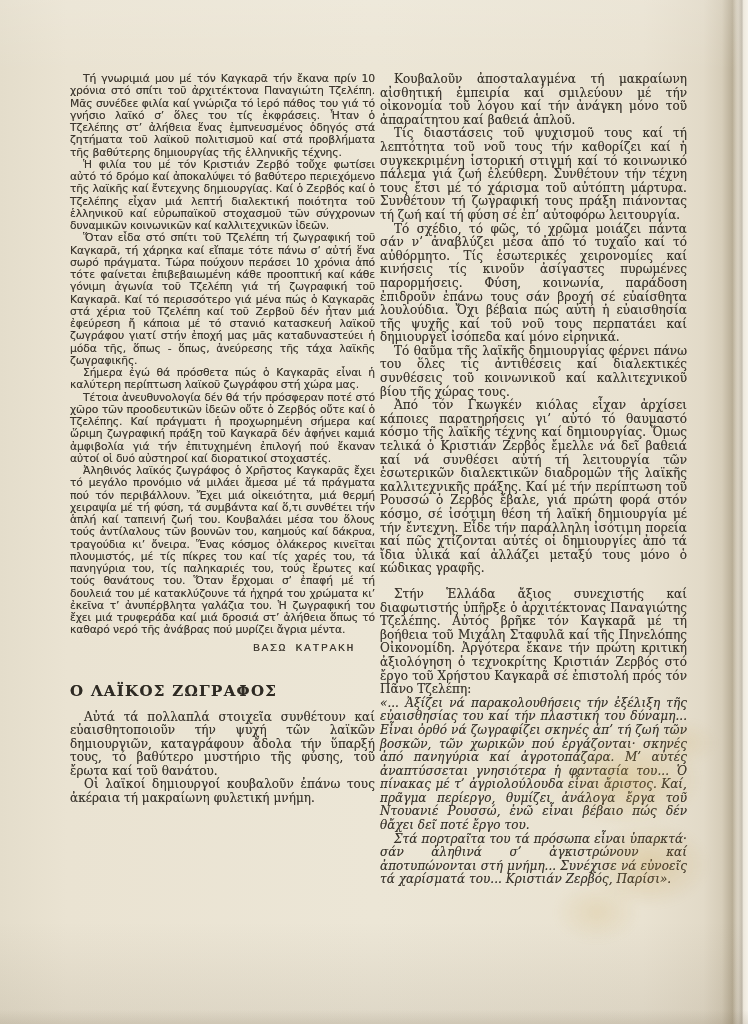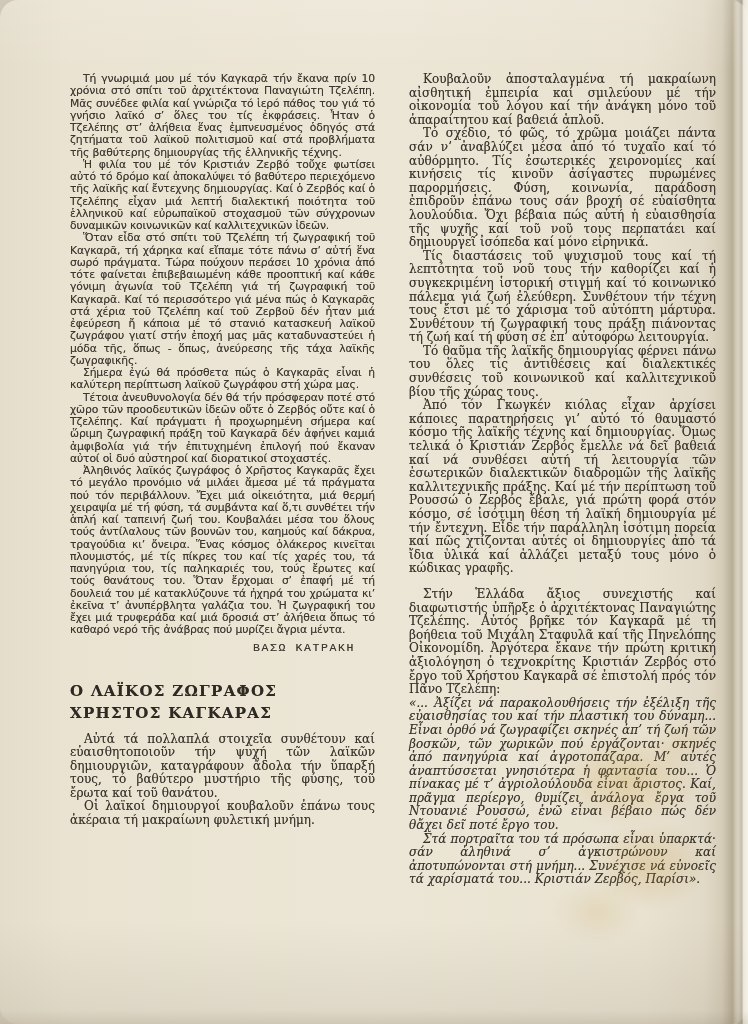--- a/index.html
+++ b/index.html
@@ -10,21 +10,20 @@
     overflow: hidden;
     background: #cfc8b6;
   }
   .paper {
     position: absolute;
     inset: 0;
     background:
       linear-gradient(180deg, rgba(255,255,255,0.12) 0%, rgba(255,255,255,0) 7%, rgba(0,0,0,0) 90%, rgba(95,80,58,0.10) 100%),
       linear-gradient(90deg, #e4ddcb 0%, #eae3d2 9%, #ece6d6 50%, #e9e2d1 86%, #e2dac8 94%, #d6cdb9 96.5%, #b9ae97 97.9%, #eee8da 98.7%, #f4efe4 100%),
       #e9e2d2;
-    border-radius: 18px;
   }
   
   .stain {
     position: absolute;
     left: 515px;
     top: 695px;
     width: 215px;
     height: 265px;
     pointer-events: none;
     background:
@@ -50,21 +49,21 @@
   .bottom-shadow {
     position: absolute;
     left: 0; right: 0; bottom: 0;
     height: 14px;
     pointer-events: none;
     background: linear-gradient(180deg, rgba(0,0,0,0), rgba(108,93,68,0.12));
   }
 
   .col { position: absolute; top: 73px; }
   .col-left  { left: 70px;  width: 305px; }
-  .col-right { left: 409px; width: 307px; }
+  .col-right { left: 380px; width: 307px; }
 
   .sans-block p {
     margin: 0;
     font-family: "DejaVu Sans", sans-serif;
     font-size: 10.8px;
     line-height: 12.25px;
     letter-spacing: -0.15px;
     color: #3c372f;
     text-align: justify;
     text-indent: 13px;
@@ -117,33 +116,32 @@
       <p>Τή γνωριμιά μου μέ τόν Καγκαρᾶ τήν ἔκανα πρίν 10 χρόνια στό σπίτι τοῦ ἀρχιτέκτονα Παναγιώτη Τζελέπη. Μᾶς συνέδεε φιλία καί γνώριζα τό ἱερό πάθος του γιά τό γνήσιο λαϊκό σ’ ὅλες του τίς ἐκφράσεις. Ἦταν ὁ Τζελέπης στ’ ἀλήθεια ἕνας ἐμπνευσμένος ὁδηγός στά ζητήματα τοῦ λαϊκοῦ πολιτισμοῦ καί στά προβλήματα τῆς βαθύτερης δημιουργίας τῆς ἑλληνικῆς τέχνης.</p>
       <p>Ἡ φιλία του μέ τόν Κριστιάν Ζερβό τοὔχε φωτίσει αὐτό τό δρόμο καί ἀποκαλύψει τό βαθύτερο περιεχόμενο τῆς λαϊκῆς καί ἔντεχνης δημιουργίας. Καί ὁ Ζερβός καί ὁ Τζελέπης εἶχαν μιά λεπτή διαλεκτική ποιότητα τοῦ ἑλληνικοῦ καί εὐρωπαϊκοῦ στοχασμοῦ τῶν σύγχρονων δυναμικῶν κοινωνικῶν καί καλλιτεχνικῶν ἰδεῶν.</p>
       <p>Ὅταν εἶδα στό σπίτι τοῦ Τζελέπη τή ζωγραφική τοῦ Καγκαρᾶ, τή χάρηκα καί εἴπαμε τότε πάνω σ’ αὐτή ἕνα σωρό πράγματα. Τώρα πούχουν περάσει 10 χρόνια ἀπό τότε φαίνεται ἐπιβεβαιωμένη κάθε προοπτική καί κάθε γόνιμη ἀγωνία τοῦ Τζελέπη γιά τή ζωγραφική τοῦ Καγκαρᾶ. Καί τό περισσότερο γιά μένα πώς ὁ Καγκαρᾶς στά χέρια τοῦ Τζελέπη καί τοῦ Ζερβοῦ δέν ἦταν μιά ἐφεύρεση ἤ κάποια μέ τό στανιό κατασκευή λαϊκοῦ ζωγράφου γιατί στήν ἐποχή μας μᾶς καταδυναστεύει ἡ μόδα τῆς, ὅπως - ὅπως, ἀνεύρεσης τῆς τάχα λαϊκῆς ζωγραφικῆς.</p>
       <p>Σήμερα ἐγώ θά πρόσθετα πώς ὁ Καγκαρᾶς εἶναι ἡ καλύτερη περίπτωση λαϊκοῦ ζωγράφου στή χώρα μας.</p>
       <p>Τέτοια ἀνευθυνολογία δέν θά τήν πρόσφεραν ποτέ στό χῶρο τῶν προοδευτικῶν ἰδεῶν οὔτε ὁ Ζερβός οὔτε καί ὁ Τζελέπης. Καί πράγματι ἡ προχωρημένη σήμερα καί ὥριμη ζωγραφική πράξη τοῦ Καγκαρᾶ δέν ἀφήνει καμιά ἀμφιβολία γιά τήν ἐπιτυχημένη ἐπιλογή πού ἔκαναν αὐτοί οἱ δυό αὐστηροί καί διορατικοί στοχαστές.</p>
       <p>Ἀληθινός λαϊκός ζωγράφος ὁ Χρῆστος Καγκαρᾶς ἔχει τό μεγάλο προνόμιο νά μιλάει ἄμεσα μέ τά πράγματα πού τόν περιβάλλουν. Ἔχει μιά οἰκειότητα, μιά θερμή χειραψία μέ τή φύση, τά συμβάντα καί ὅ,τι συνθέτει τήν ἁπλή καί ταπεινή ζωή του. Κουβαλάει μέσα του ὅλους τούς ἀντίλαλους τῶν βουνῶν του, καημούς καί δάκρυα, τραγούδια κι’ ὄνειρα. Ἕνας κόσμος ὁλάκερος κινεῖται πλουμιστός, μέ τίς πίκρες του καί τίς χαρές του, τά πανηγύρια του, τίς παληκαριές του, τούς ἔρωτες καί τούς θανάτους του. Ὅταν ἔρχομαι σ’ ἐπαφή μέ τή δουλειά του μέ κατακλύζουνε τά ἠχηρά του χρώματα κι’ ἐκεῖνα τ’ ἀνυπέρβλητα γαλάζια του. Ἡ ζωγραφική του ἔχει μιά τρυφεράδα καί μιά δροσιά στ’ ἀλήθεια ὅπως τό καθαρό νερό τῆς ἀνάβρας πού μυρίζει ἄγρια μέντα.</p>
     </div>
     <div class="signature">ΒΑΣΩ ΚΑΤΡΑΚΗ</div>
     <h1 class="article-title">
       <span>Ο ΛΑΪΚΟΣ ΖΩΓΡΑΦΟΣ</span>
-      <span>ΧΡΗΣΤΟΣ ΚΑΓΚΑΡΑΣ</span>
     </h1>
     <div class="serif-block">
       <p>Αὐτά τά πολλαπλά στοιχεῖα συνθέτουν καί εὐαισθητοποιοῦν τήν ψυχή τῶν λαϊκῶν δημιουργιῶν, καταγράφουν ἄδολα τήν ὕπαρξή τους, τό βαθύτερο μυστήριο τῆς φύσης, τοῦ ἔρωτα καί τοῦ θανάτου.</p>
       <p>Οἱ λαϊκοί δημιουργοί κουβαλοῦν ἐπάνω τους ἀκέραια τή μακραίωνη φυλετική μνήμη.</p>
     </div>
   </div>
 
   <div class="col col-right">
     <div class="serif-block">
       <p>Κουβαλοῦν ἀποσταλαγμένα τή μακραίωνη αἰσθητική ἐμπειρία καί σμιλεύουν μέ τήν οἰκονομία τοῦ λόγου καί τήν ἀνάγκη μόνο τοῦ ἀπαραίτητου καί βαθειά ἁπλοῦ.</p>
+      <p>Τίς διαστάσεις τοῦ ψυχισμοῦ τους καί τή λεπτότητα τοῦ νοῦ τους τήν καθορίζει καί ἡ συγκεκριμένη ἱστορική στιγμή καί τό κοινωνικό πάλεμα γιά ζωή ἐλεύθερη. Συνθέτουν τήν τέχνη τους ἔτσι μέ τό χάρισμα τοῦ αὐτόπτη μάρτυρα. Συνθέτουν τή ζωγραφική τους πράξη πιάνοντας τή ζωή καί τή φύση σέ ἐπ’ αὐτοφόρω λειτουργία.</p>
       <p>Τό σχέδιο, τό φῶς, τό χρῶμα μοιάζει πάντα σάν ν’ ἀναβλύζει μέσα ἀπό τό τυχαῖο καί τό αὐθόρμητο. Τίς ἐσωτερικές χειρονομίες καί κινήσεις τίς κινοῦν ἀσίγαστες πυρωμένες παρορμήσεις. Φύση, κοινωνία, παράδοση ἐπιδροῦν ἐπάνω τους σάν βροχή σέ εὐαίσθητα λουλούδια. Ὄχι βέβαια πώς αὐτή ἡ εὐαισθησία τῆς ψυχῆς καί τοῦ νοῦ τους περπατάει καί δημιουργεῖ ἰσόπεδα καί μόνο εἰρηνικά.</p>
-      <p>Τίς διαστάσεις τοῦ ψυχισμοῦ τους καί τή λεπτότητα τοῦ νοῦ τους τήν καθορίζει καί ἡ συγκεκριμένη ἱστορική στιγμή καί τό κοινωνικό πάλεμα γιά ζωή ἐλεύθερη. Συνθέτουν τήν τέχνη τους ἔτσι μέ τό χάρισμα τοῦ αὐτόπτη μάρτυρα. Συνθέτουν τή ζωγραφική τους πράξη πιάνοντας τή ζωή καί τή φύση σέ ἐπ’ αὐτοφόρω λειτουργία.</p>
       <p>Τό θαῦμα τῆς λαϊκῆς δημιουργίας φέρνει πάνω του ὅλες τίς ἀντιθέσεις καί διαλεκτικές συνθέσεις τοῦ κοινωνικοῦ καί καλλιτεχνικοῦ βίου τῆς χώρας τους.</p>
       <p>Ἀπό τόν Γκωγκέν κιόλας εἶχαν ἀρχίσει κάποιες παρατηρήσεις γι’ αὐτό τό θαυμαστό κόσμο τῆς λαϊκῆς τέχνης καί δημιουργίας. Ὅμως τελικά ὁ Κριστιάν Ζερβός ἔμελλε νά δεῖ βαθειά καί νά συνθέσει αὐτή τή λειτουργία τῶν ἐσωτερικῶν διαλεκτικῶν διαδρομῶν τῆς λαϊκῆς καλλιτεχνικῆς πράξης. Καί μέ τήν περίπτωση τοῦ Ρουσσώ ὁ Ζερβός ἔβαλε, γιά πρώτη φορά στόν κόσμο, σέ ἰσότιμη θέση τή λαϊκή δημιουργία μέ τήν ἔντεχνη. Εἶδε τήν παράλληλη ἰσότιμη πορεία καί πῶς χτίζονται αὐτές οἱ δημιουργίες ἀπό τά ἴδια ὑλικά καί ἀλλάζει μεταξύ τους μόνο ὁ κώδικας γραφῆς.</p>
       <p class="sp">Στήν Ἑλλάδα ἄξιος συνεχιστής καί διαφωτιστής ὑπῆρξε ὁ ἀρχιτέκτονας Παναγιώτης Τζελέπης. Αὐτός βρῆκε τόν Καγκαρᾶ μέ τή βοήθεια τοῦ Μιχάλη Σταφυλᾶ καί τῆς Πηνελόπης Οἰκονομίδη. Ἀργότερα ἔκανε τήν πρώτη κριτική ἀξιολόγηση ὁ τεχνοκρίτης Κριστιάν Ζερβός στό ἔργο τοῦ Χρήστου Καγκαρᾶ σέ ἐπιστολή πρός τόν Πᾶνο Τζελέπη:</p>
       <p class="quote flush">«... Ἀξίζει νά παρακολουθήσεις τήν ἐξέλιξη τῆς εὐαισθησίας του καί τήν πλαστική του δύναμη... Εἶναι ὀρθό νά ζωγραφίζει σκηνές ἀπ’ τή ζωή τῶν βοσκῶν, τῶν χωρικῶν πού ἐργάζονται· σκηνές ἀπό πανηγύρια καί ἀγροτοπάζαρα. Μ’ αὐτές ἀναπτύσσεται γνησιότερα ἡ φαντασία του... Ὁ πίνακας μέ τ’ ἀγριολούλουδα εἶναι ἄριστος. Καί, πρᾶγμα περίεργο, θυμίζει ἀνάλογα ἔργα τοῦ Ντουανιέ Ρουσσώ, ἐνῶ εἶναι βέβαιο πώς δέν θἄχει δεῖ ποτέ ἔργο του.</p>
       <p class="quote">Στά πορτραῖτα του τά πρόσωπα εἶναι ὑπαρκτά· σάν ἀληθινά σ’ ἀγκιστρώνουν καί ἀποτυπώνονται στή μνήμη... Συνέχισε νά εὐνοεῖς τά χαρίσματά του... Κριστιάν Ζερβός, Παρίσι».</p>
     </div>
   </div>
 
   <div class="stain"></div>
   <div class="edge-shadow"></div>

